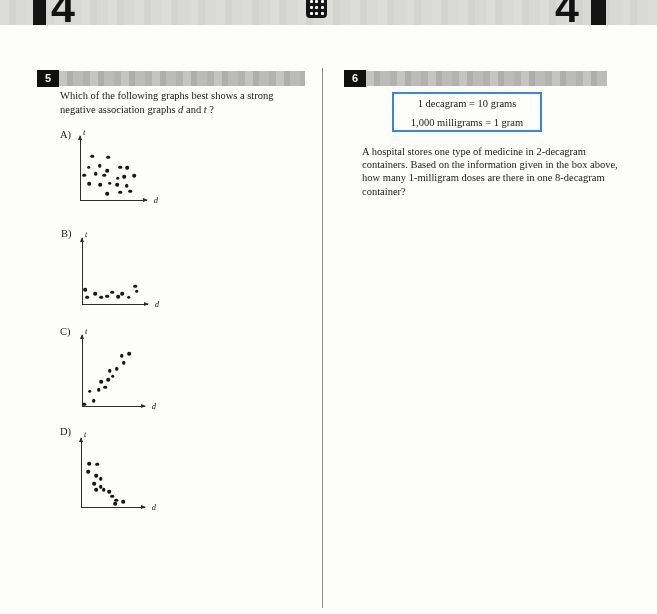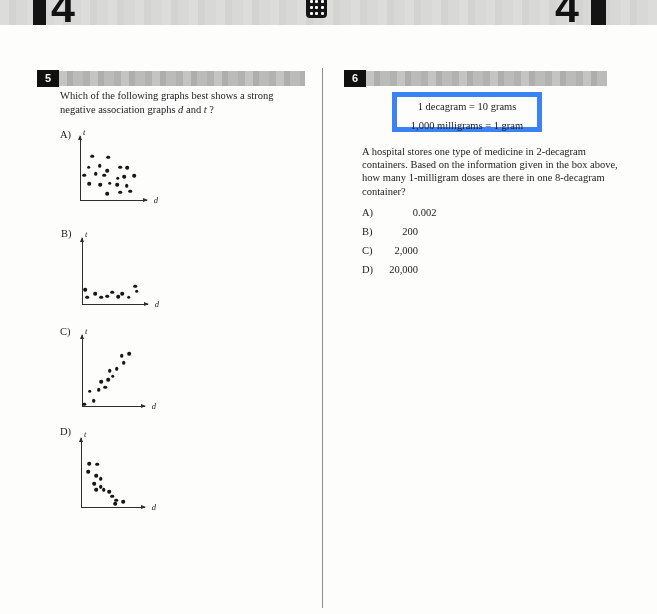--- a/index.html
+++ b/index.html
@@ -55,21 +55,21 @@
   .xaxis::after{content:""; position:absolute; right:-1px; top:-2.2px;
     border-top:2.8px solid transparent; border-bottom:2.8px solid transparent; border-left:5px solid #2e2e2e;}
   .ylab{position:absolute; left:3px; top:-9px; font-size:8.5px; font-style:italic;}
   .xlab{position:absolute; right:-11px; bottom:-4px; font-size:8.5px; font-style:italic;}
   .dots{position:absolute; left:0; right:4px; top:4px; bottom:0;}
   .dot{position:absolute; width:3.6px; height:3.6px; background:#161616; border-radius:50%;
     transform:translate(-50%,50%);}
   
   .infobox{
     position:absolute; left:392px; top:92px; width:150px; height:40px;
-    border:5px solid #3b82f6; text-align:center; font-size:10.5px; line-height:18.5px;
+    border:2px solid #3b82f6; text-align:center; font-size:10.5px; line-height:18.5px;
     padding-top:1px; box-sizing:border-box;
   }
   .prompt6{position:absolute; left:362px; top:145px; width:259px; font-size:10.5px; line-height:13.2px;}
   .q6opts{position:absolute; left:362px; top:207px; width:120px; font-size:10.5px;}
   .q6row{position:relative; height:19px;}
   .q6letter{display:inline-block; width:24px;}
   .q6int{display:inline-block; width:32px; text-align:right;}
   .q6dec{display:inline-block;}
 </style>
 </head>
@@ -203,28 +203,14 @@
   <div class="qbadge badge6">6</div>
   <div class="qbar bar6"></div>
 
   <div class="infobox">
     <div>1 decagram = 10 grams</div>
     <div>1,000 milligrams = 1 gram</div>
   </div>
 
   <div class="prompt6">A hospital stores one type of medicine in 2-decagram containers. Based on the information given in the box above, how many 1-milligram doses are there in one 8-decagram container?</div>
 
-  <div class="q6opts">
-    <div class="q6row">
-      <span class="q6letter">A)</span><span class="q6int">0</span><span class="q6dec">.002</span>
-    </div>
-    <div class="q6row">
-      <span class="q6letter">B)</span><span class="q6int">200</span><span class="q6dec"></span>
-    </div>
-    <div class="q6row">
-      <span class="q6letter">C)</span><span class="q6int">2,000</span><span class="q6dec"></span>
-    </div>
-    <div class="q6row">
-      <span class="q6letter">D)</span><span class="q6int">20,000</span><span class="q6dec"></span>
-    </div>
-  </div>
 
 </div>
 
 </body></html>

